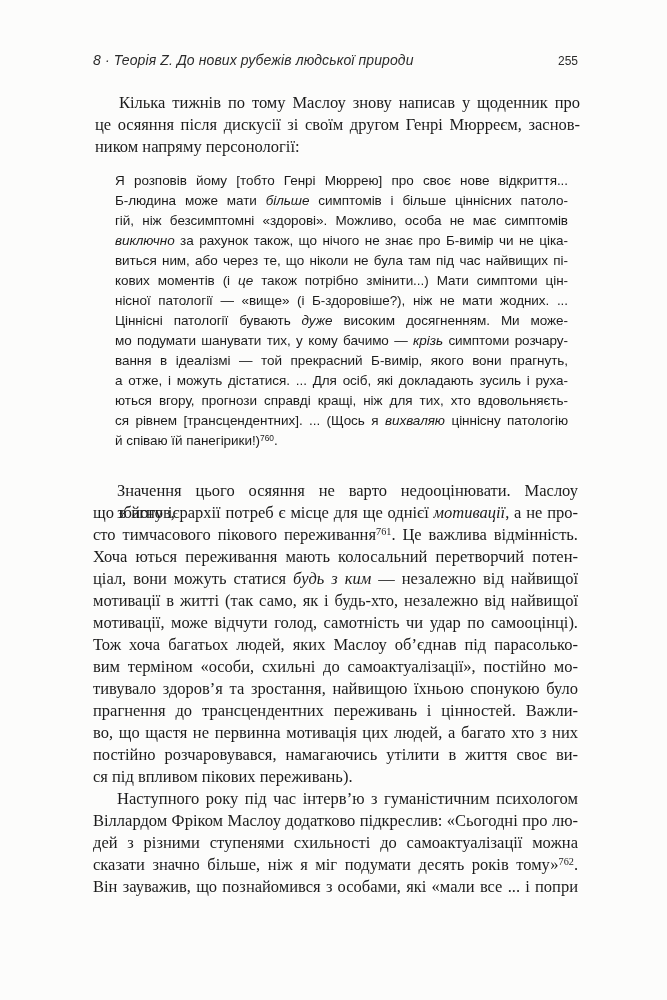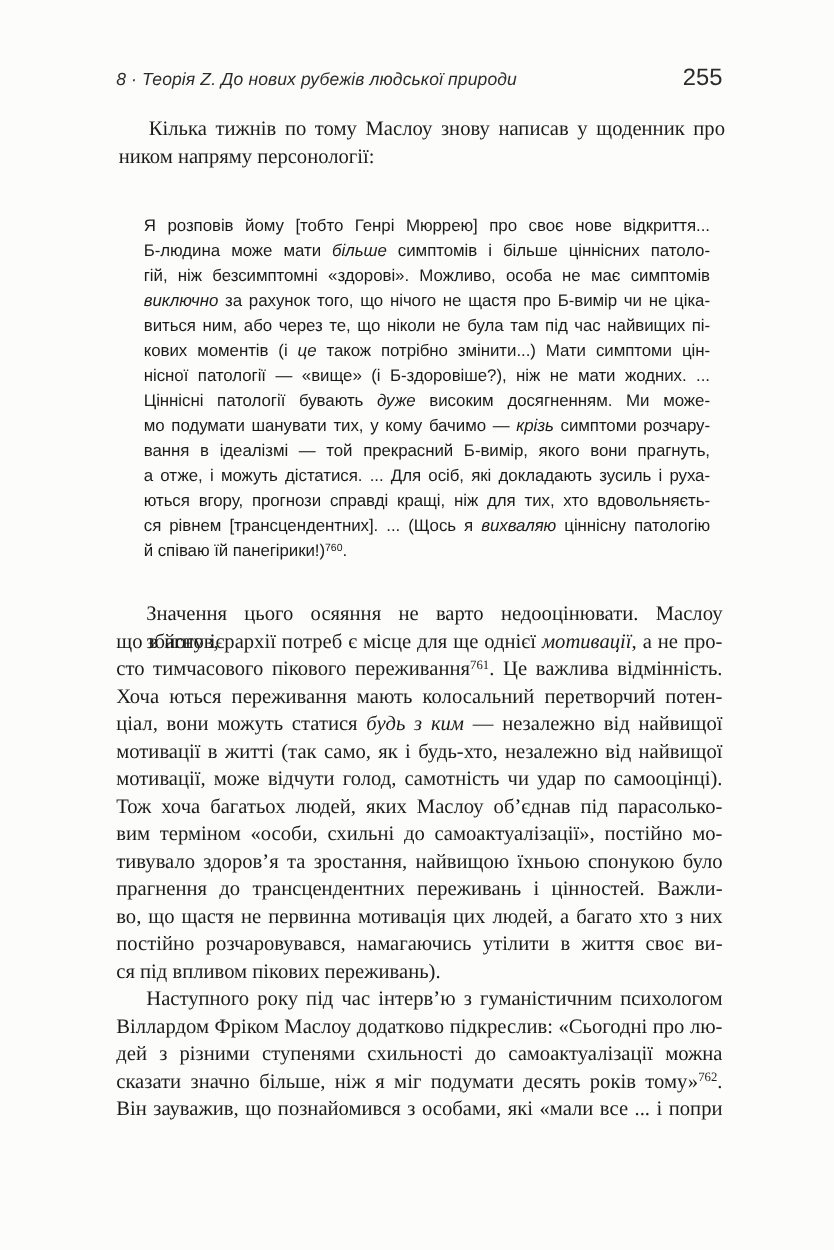--- a/index.html
+++ b/index.html
@@ -18,21 +18,21 @@
     overflow:hidden;
     padding-left:26px;
   }
   .running-header{
     position:absolute;left:93px;top:52px;width:485px;
     display:flex;justify-content:space-between;align-items:baseline;
     font-family:"Liberation Sans","DejaVu Sans",sans-serif;
     font-size:14px;color:var(--header-text);
   }
   .chapter{font-style:italic;letter-spacing:0.1px;}
-  .pagenum{font-style:normal;font-size:19px;}
+  .pagenum{font-style:normal;font-size:12px;}
   .para{position:absolute;left:95px;width:485px;}
   .para1{top:92px;}
   .main-block{position:absolute;left:93px;width:485px;top:480px;}
   .quote{
     position:absolute;left:115px;top:171px;width:453px;margin:0;
     font-family:"Liberation Sans","DejaVu Sans",sans-serif;
   }
   .line{
     text-align:justify;
     text-align-last:justify;
@@ -60,28 +60,29 @@
 <body>
 
 <div class="page">
   <header class="running-header">
     <span class="chapter">8 · Теорія Z. До нових рубежів людської природи</span>
     <span class="pagenum">255</span>
   </header>
 
   <section class="para para1">
       <div class="line indent"><span>Кілька тижнів по тому Маслоу знову написав у щоденник про</span></div>
+      <div class="line"><span>це осяяння після дискусії зі своїм другом Генрі Мюрреєм, заснов-</span></div>
       <div class="line end"><span>ником напряму персонології:</span></div>
     </section>
 
   <blockquote class="quote">
       <div class="line"><span>Я розповів йому [тобто Генрі Мюррею] про своє нове відкриття...</span></div>
       <div class="line"><span>Б-людина може мати </span><span class="it">більше</span><span> симптомів і більше ціннісних патоло-</span></div>
       <div class="line"><span>гій, ніж безсимптомні «здорові». Можливо, особа не має симптомів</span></div>
-      <div class="line"><span class="it">виключно</span><span> за рахунок того, що нічого не щастя про Б-вимір чи не ціка-</span></div>
+      <div class="line"><span class="it">виключно</span><span> за рахунок також, що нічого не знає про Б-вимір чи не ціка-</span></div>
       <div class="line"><span>виться ним, або через те, що ніколи не була там під час найвищих пі-</span></div>
       <div class="line"><span>кових моментів (і </span><span class="it">це</span><span> також потрібно змінити...) Мати симптоми цін-</span></div>
       <div class="line"><span>нісної патології — «вище» (і Б-здоровіше?), ніж не мати жодних. ...</span></div>
       <div class="line"><span>Ціннісні патології бувають </span><span class="it">дуже</span><span> високим досягненням. Ми може-</span></div>
       <div class="line"><span>мо подумати шанувати тих, у кому бачимо — </span><span class="it">крізь</span><span> симптоми розчару-</span></div>
       <div class="line"><span>вання в ідеалізмі — той прекрасний Б-вимір, якого вони прагнуть,</span></div>
       <div class="line"><span>а отже, і можуть дістатися. ... Для осіб, які докладають зусиль і руха-</span></div>
       <div class="line"><span>ються вгору, прогнози справді кращі, ніж для тих, хто вдовольняєть-</span></div>
       <div class="line"><span>ся рівнем [трансцендентних]. ... (Щось я </span><span class="it">вихваляю</span><span> ціннісну патологію</span></div>
       <div class="line end"><span>й співаю їй панегірики!)</span><sup class="sup">760</sup><span>.</span></div>

